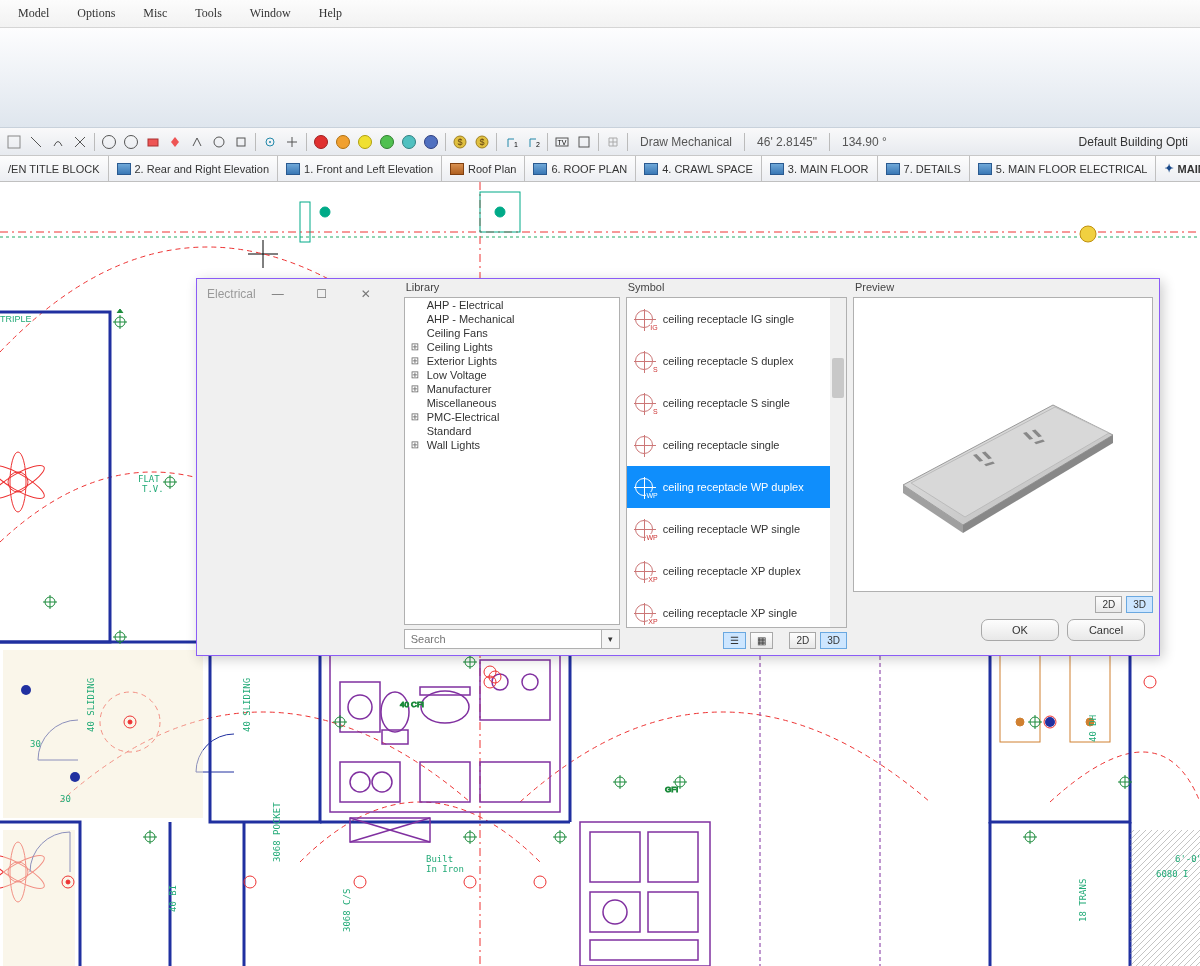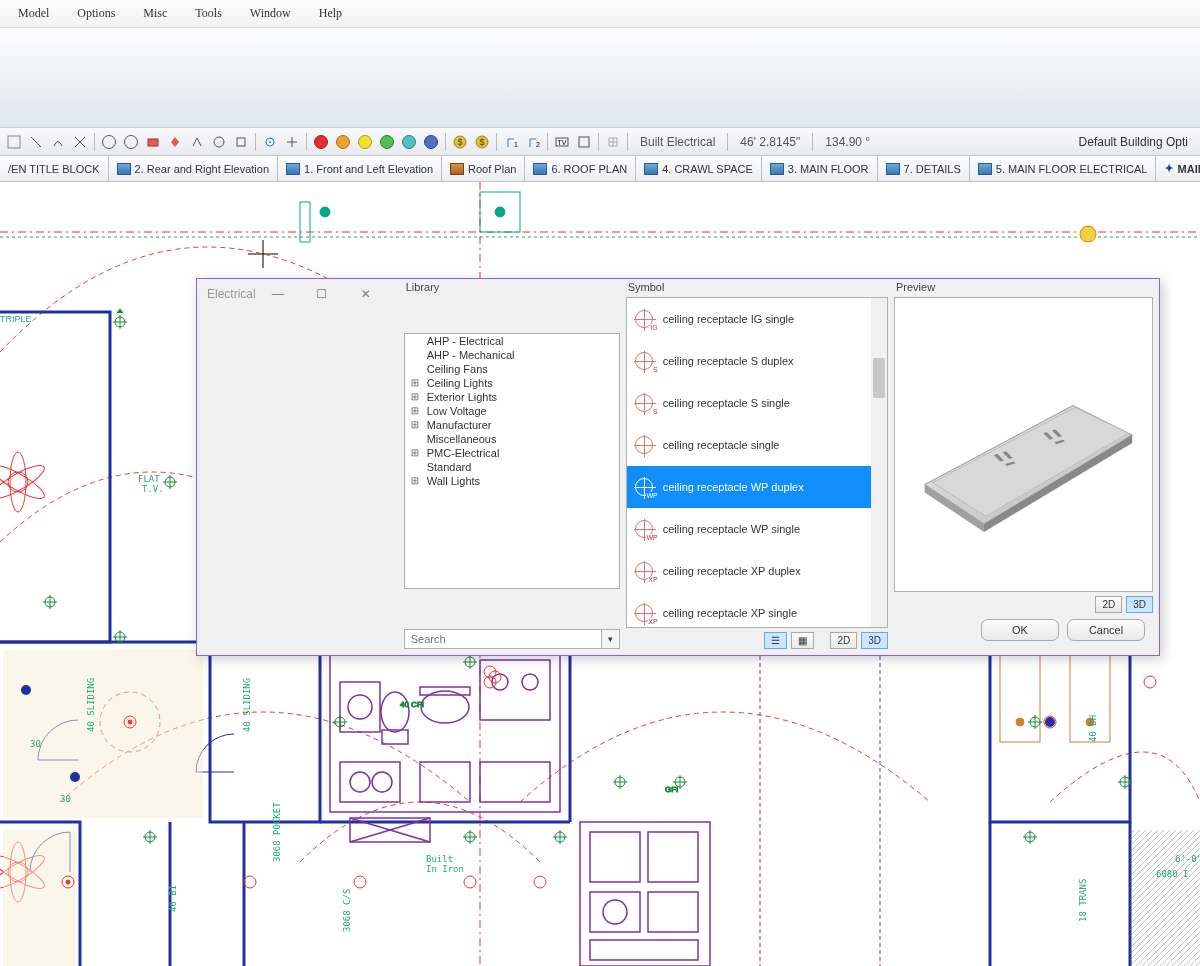--- a/index.html
+++ b/index.html
@@ -40,21 +40,21 @@
 .dialog { position: absolute; left: 196px; top: 278px; width: 964px; height: 378px; background: #f0f0f0; border: 1px solid #8b5cf6; box-shadow: 3px 3px 12px rgba(0,0,0,0.2); display: flex; }
 .dlg-title { height: 30px; display: flex; align-items: center; padding: 0 10px; color: #999; font-size: 12px; }
 .dlg-title .spacer { flex: 1; }
 .dlg-title .winbtn { width: 44px; height: 28px; display: flex; align-items: center; justify-content: center; color: #777; }
 .dlg-body { flex: 1; display: flex; padding: 0 6px 6px 6px; gap: 6px; min-height: 0; }
 
 .panel { display: flex; flex-direction: column; min-height: 0; }
 .panel-label { font-size: 11px; color: #444; padding: 2px 2px 4px 2px; }
 .panel-box { flex: 1; background: #fff; border: 1px solid #b0b0b0; overflow-y: auto; min-height: 0; }
 
-.lib-panel { width: 216px; gap: 36px; }
+.lib-panel { width: 216px; }
 .tree-item { padding: 1px 4px 1px 22px; font-size: 11px; position: relative; white-space: nowrap; }
 .tree-item.exp::before { content: "⊞"; position: absolute; left: 6px; top: 1px; font-size: 10px; color: #666; }
 .search-row { margin-top: 4px; display: flex; }
 .search-row input { flex: 1; border: 1px solid #b0b0b0; padding: 3px 6px; font-size: 11px; color: #888; }
 .search-row .dd { width: 18px; border: 1px solid #b0b0b0; border-left: none; display: flex; align-items: center; justify-content: center; background: #f5f5f5; font-size: 9px; }
 
 .sym-panel { flex: 1; }
 .sym-list { position: relative; }
 .sym-item { display: flex; align-items: center; padding: 12px 8px; gap: 10px; font-size: 11px; }
 .sym-item.sel { background: #0f8efc; color: #fff; }
@@ -67,21 +67,21 @@
 .sym-item.sel .sym-icon::before, .sym-item.sel .sym-icon::after { background: #fff; }
 .sym-item.sel .sym-icon .sub { background: #0f8efc; color: #fff; }
 .sym-item.chime .sym-icon { border-radius: 0; border-color: #e0a050; }
 .sym-item.chime .sym-icon::before, .sym-item.chime .sym-icon::after { display: none; }
 .sym-scroll { position: absolute; right: 0; top: 0; bottom: 0; width: 16px; background: #f0f0f0; }
 .sym-thumb { position: absolute; left: 2px; right: 2px; top: 60px; height: 40px; background: #c8c8c8; border-radius: 2px; }
 .sym-footer { display: flex; justify-content: flex-end; gap: 4px; margin-top: 4px; }
 .mini-btn { border: 1px solid #a8a8a8; background: linear-gradient(#fdfdfd,#e8e8e8); padding: 2px 6px; font-size: 10px; border-radius: 0; display: flex; align-items: center; }
 .mini-btn.active { background: #cde6ff; border-color: #6aa8e0; }
 
-.prev-panel { width: 259px; justify-content: center; }
+.prev-panel { width: 300px; justify-content: center; }
 .prev-box { flex: 1; background: #fff; border: 1px solid #b0b0b0; position: relative; display: flex; align-items: center; justify-content: center; }
 .prev-footer { display: flex; justify-content: flex-end; gap: 4px; margin-top: 4px; }
 
 .dlg-buttons { padding: 6px 8px 8px 8px; display: flex; justify-content: flex-end; gap: 8px; }
 .dlg-btn { width: 78px; padding: 4px 0; text-align: center; border: 1px solid #a8a8a8; background: linear-gradient(#fdfdfd, #e8e8e8); border-radius: 7px; font-size: 11px; }
 </style>
 </head>
 <body>
 
 <div class="menubar">
@@ -217,21 +217,21 @@
         <rect x="2" y="2" width="10" height="10" fill="none" stroke="#555"></rect>
       </svg>
     </div>
   <div class="tb-sep"></div>
   <div class="tb-btn">
       <svg width="14" height="14">
         <path d="M3 3h8M3 7h8M3 11h8M3 3v8M7 3v8M11 3v8" stroke="#aaa"></path>
       </svg>
     </div>
   <div class="tb-sep"></div>
-  <span class="tb-text">Built Electrical</span>
+  <span class="tb-text">Draw Mechanical</span>
   <div class="tb-sep"></div>
   <span class="tb-text">46' 2.8145"</span>
   <div class="tb-sep"></div>
   <span class="tb-text">134.90 °</span>
   <span class="tb-right">Default Building Opti</span>
 </div>
 
 <div class="tabbar">
   <div class="tab">
       <span>/EN TITLE BLOCK</span>

